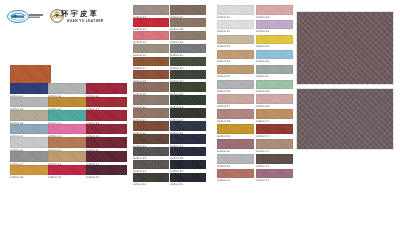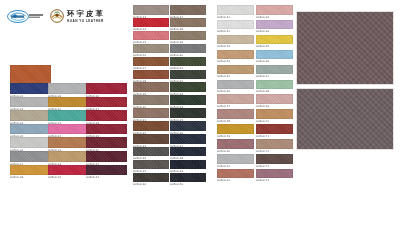--- a/index.html
+++ b/index.html
@@ -39,21 +39,21 @@
   .logo-eco svg { display: block; }
   .logo-hf {
     position: absolute;
     left: 50px;
     top: 9px;
     width: 14px;
     height: 14px;
   }
   .brand-cn {
     position: absolute;
-    left: 67px;
+    left: 61px;
     top: 9px;
     font-size: 7.4px;
     letter-spacing: 2.1px;
     color: #1a1a1a;
     font-weight: bold;
     font-family: "DejaVu Sans", sans-serif;
     white-space: nowrap;
   }
   .brand-en {
     position: absolute;

